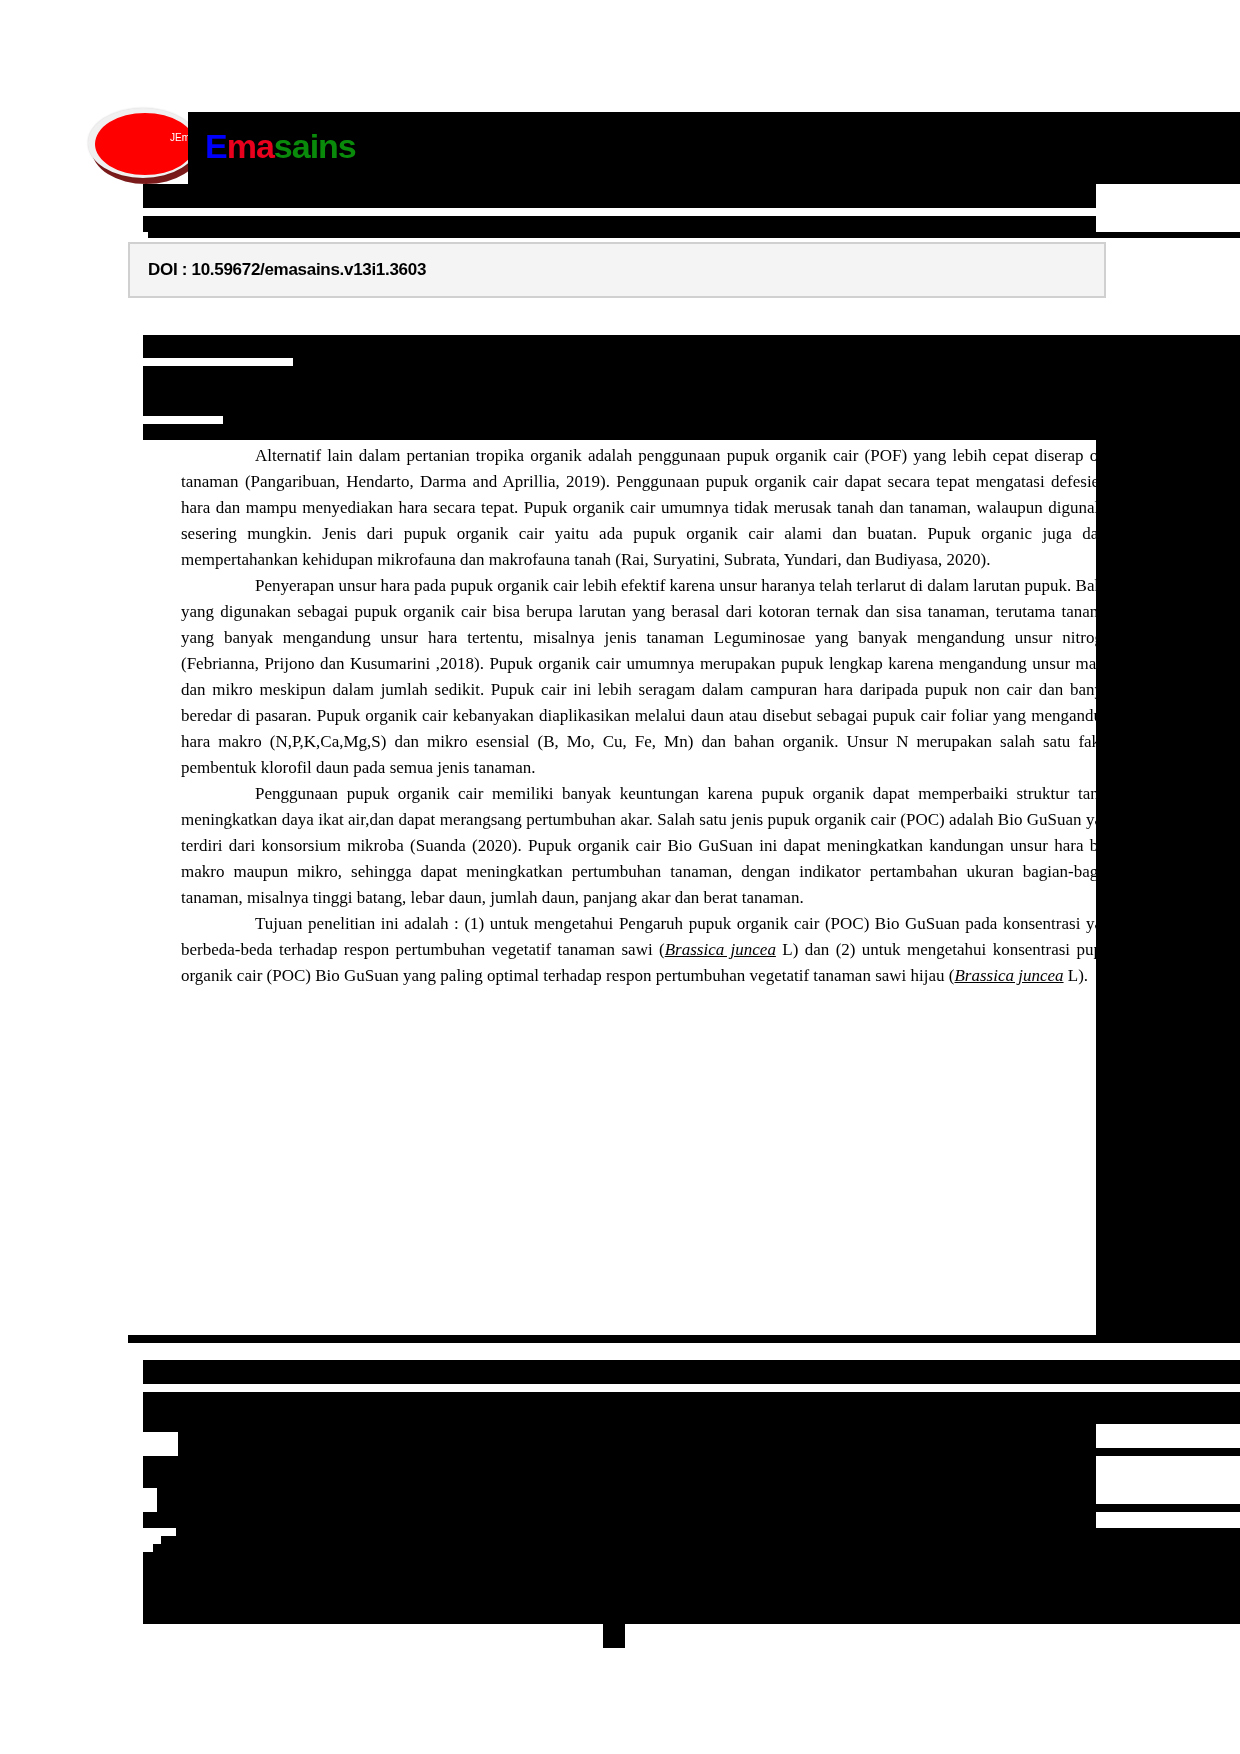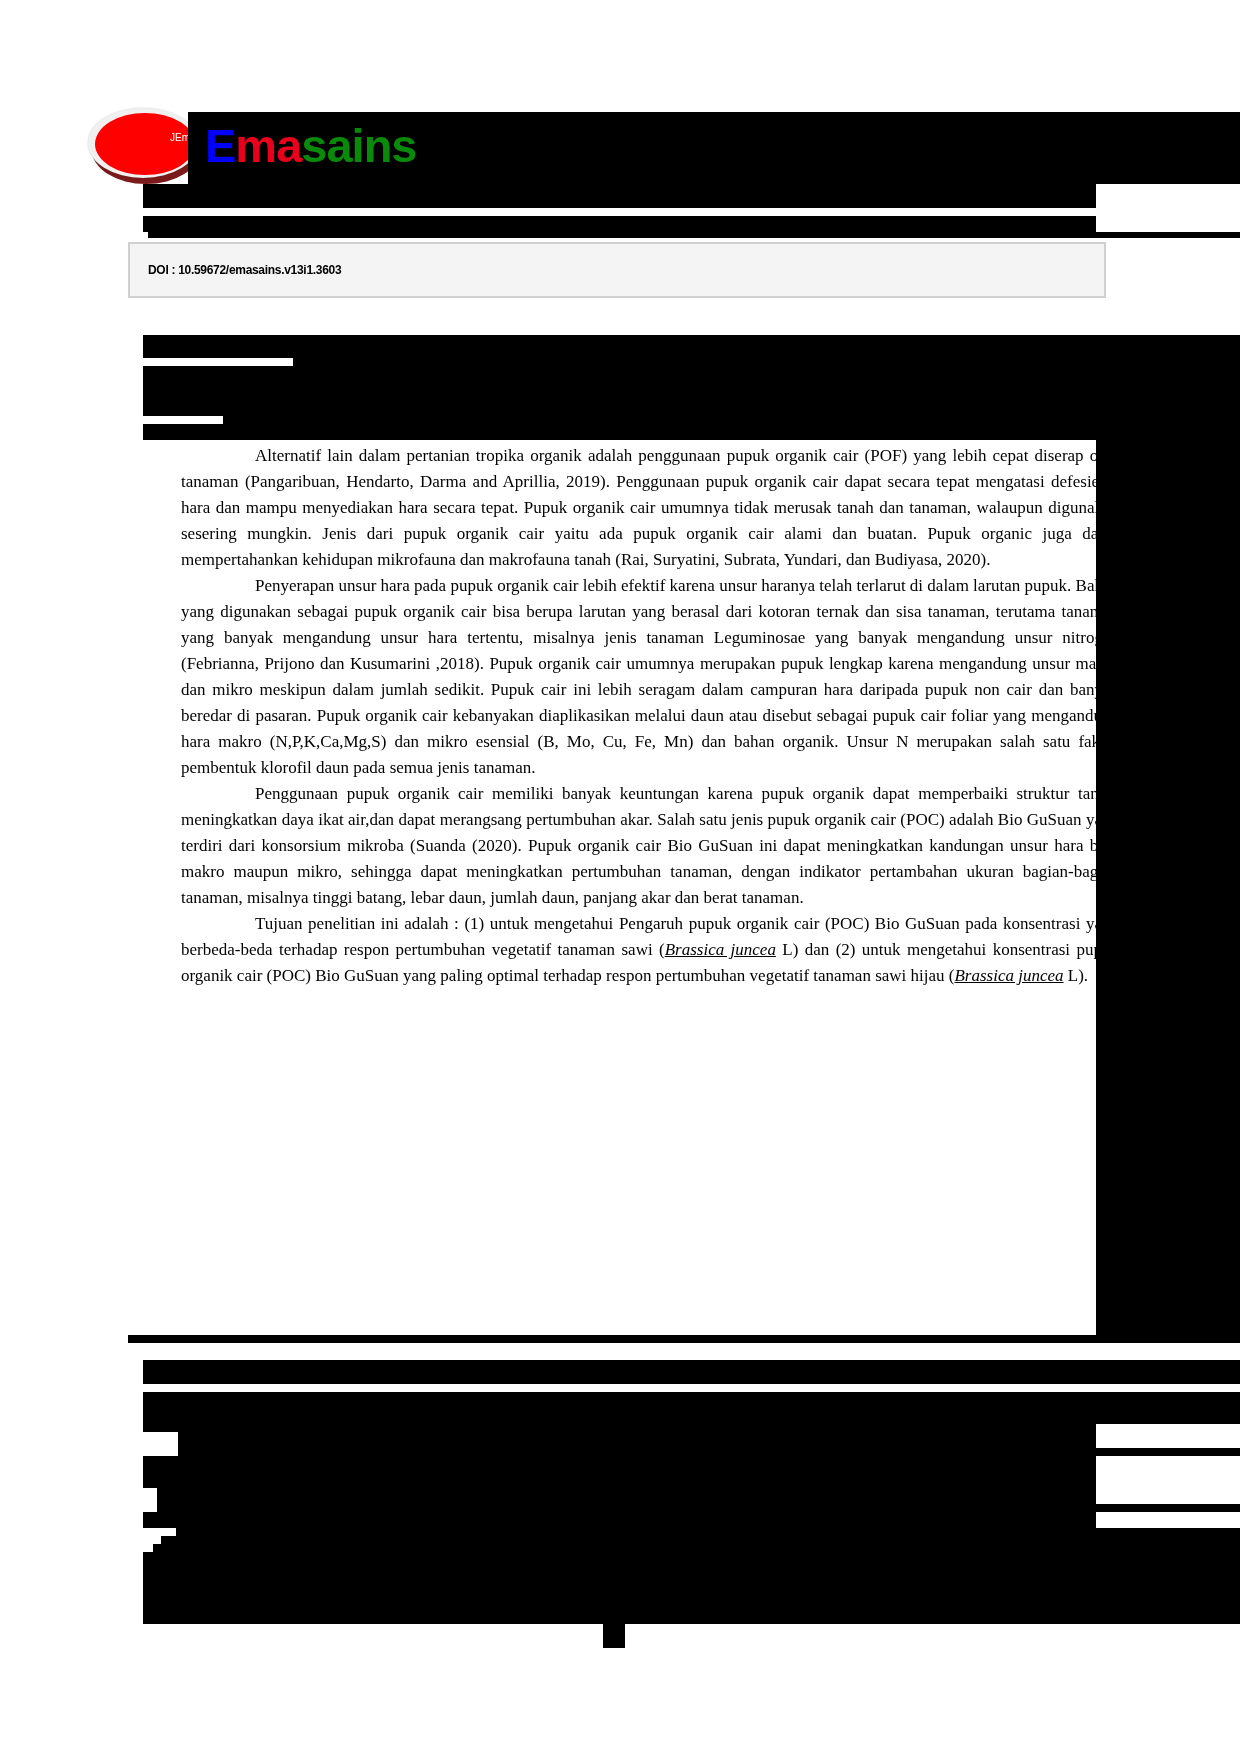--- a/index.html
+++ b/index.html
@@ -48,21 +48,21 @@
       font-family: "Liberation Sans", "DejaVu Sans", sans-serif;
       font-size: 10px;
       color: #fff;
       margin-top: -14px;
     }
     .wordmark {
       position: absolute;
       left: 205px; top: 124px;
       font-family: "Liberation Sans", "DejaVu Sans", sans-serif;
       font-weight: bold;
-      font-size: 47px;
+      font-size: 34px;
       line-height: 44px;
       letter-spacing: -1px;
       z-index: 3;
     }
     .wm-e { color: #0000ff; }
     .wm-ma { color: #e8001c; }
     .wm-sains { color: #0a8a0a; }
 
     
     .doi-box {
@@ -72,21 +72,21 @@
       background: #f4f4f4;
       border: 2px solid #d0d0d0;
       box-sizing: border-box;
       display: flex;
       align-items: center;
       padding-left: 18px;
     }
     .doi-box span {
       font-family: "Liberation Sans", "DejaVu Sans", sans-serif;
       font-weight: bold;
-      font-size: 12px;
+      font-size: 17px;
       letter-spacing: -0.3px;
     }
 
     
     .body-text {
       position: absolute;
       left: 148px;
       top: 443px;
       width: 938px;
       font-size: 17px;

